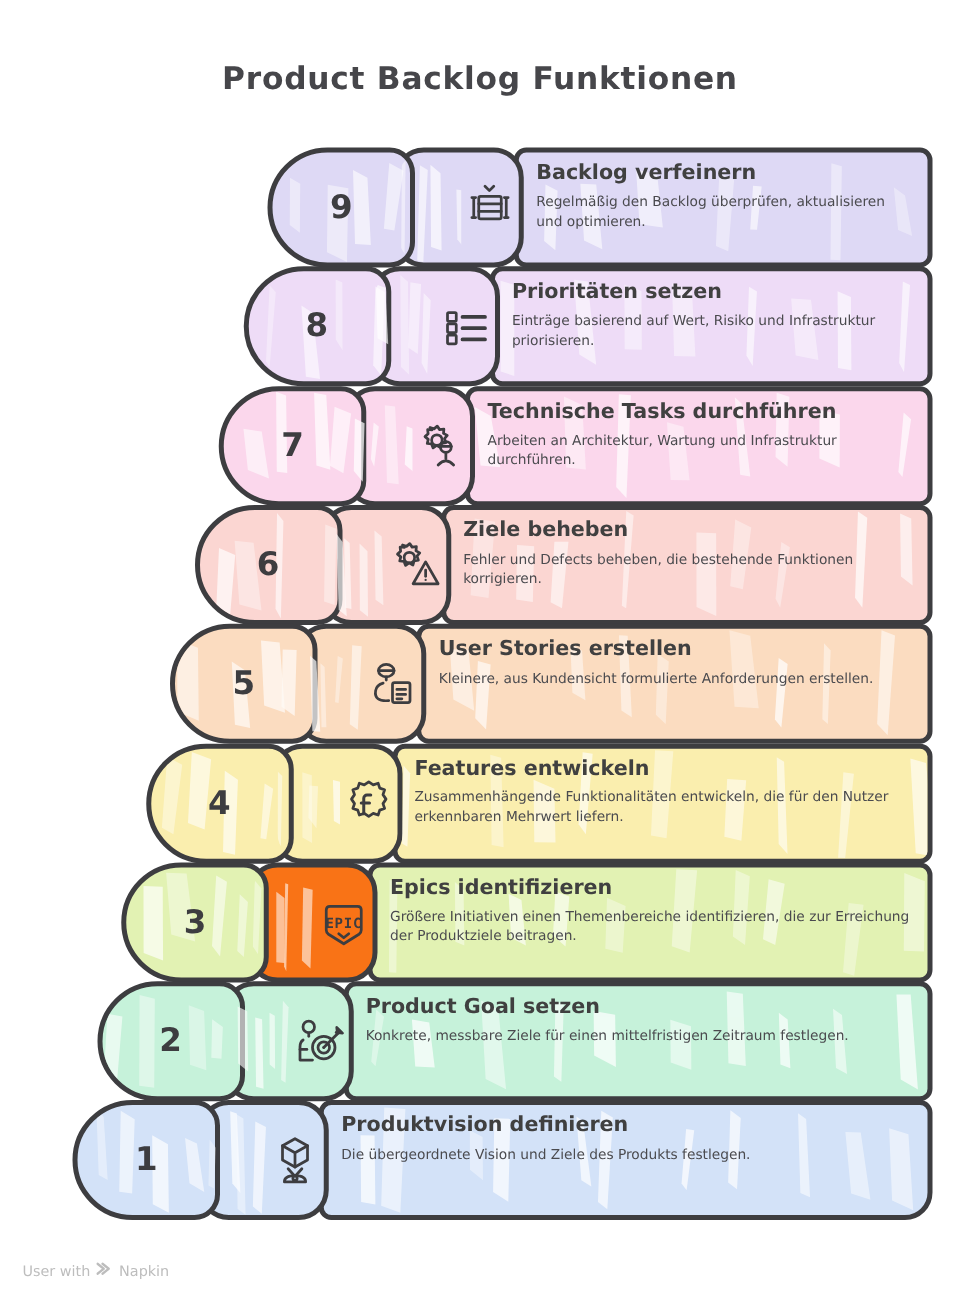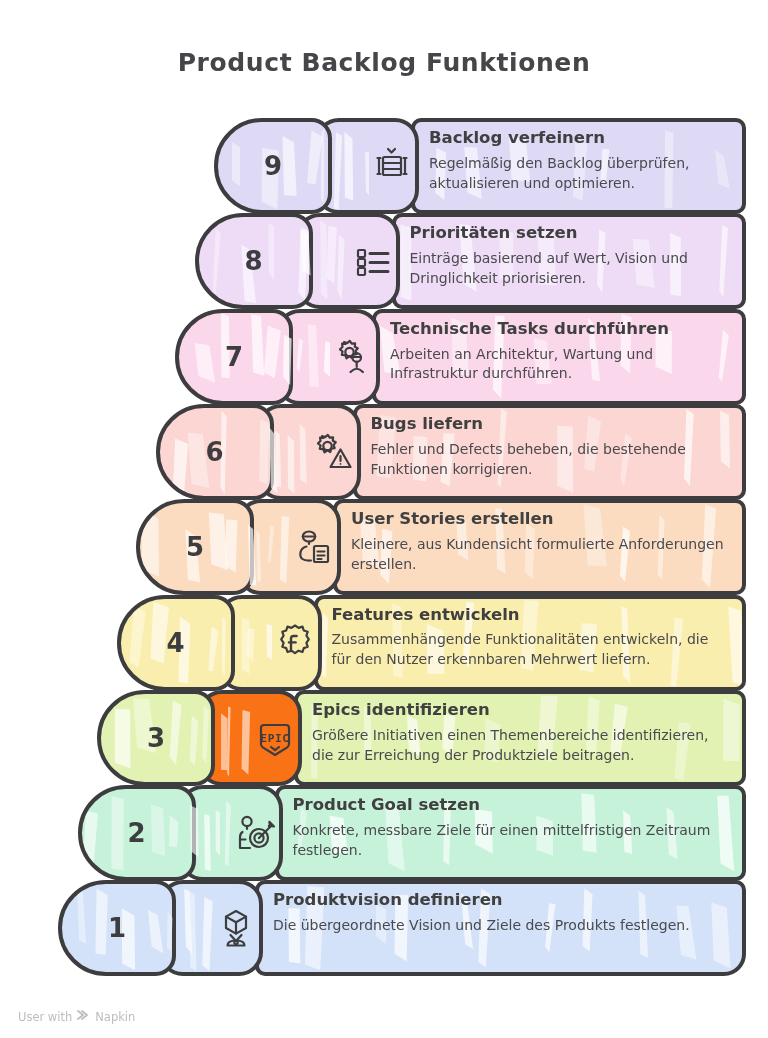--- a/index.html
+++ b/index.html
@@ -108,21 +108,21 @@
   }
   .step-title {
     font-size: 16.5px;
     font-weight: bold;
     color: #404040;
     line-height: 1.15;
     margin-bottom: 6px;
     white-space: nowrap;
   }
   .step-desc {
-    font-size: 14px;
+    font-size: 11px;
     color: #4a4a4e;
     line-height: 1.42;
   }
 
   
   .tex {
     position: absolute;
     inset: 0;
     z-index: 1;
     pointer-events: none;
@@ -198,21 +198,21 @@
           <path d="M105.9 11.6 L119.9 17.3 L120.2 68.6 L106.1 68.0 Z" fill="#ffffff" opacity="0.49"></path>
           <path d="M144.9 10.5 L161.2 17.0 L164.0 74.4 L146.6 73.9 Z" fill="#ffffff" opacity="0.51"></path>
           <path d="M207.9 13.6 L214.4 17.6 L210.9 82.6 L205.8 73.6 Z" fill="#ffffff" opacity="0.71"></path>
           <path d="M242.4 23.7 L258.6 24.8 L264.7 77.5 L246.1 73.6 Z" fill="#ffffff" opacity="0.49"></path>
           <path d="M280.4 17.5 L291.3 22.4 L291.7 86.4 L280.7 84.5 Z" fill="#ffffff" opacity="0.70"></path>
           <path d="M333.8 9.0 L339.7 12.0 L334.8 88.2 L330.8 80.1 Z" fill="#ffffff" opacity="0.70"></path>
         </svg>
       </div>
       <div class="txt" style="left: 391.5px; width: 354.5px;">
         <div class="step-title">Prioritäten setzen</div>
-        <div class="step-desc">Einträge basierend auf Wert, Vision und Dringlichkeit priorisieren.</div>
+        <div class="step-desc">Einträge basierend auf Wert, Risiko und Infrastruktur priorisieren.</div>
       </div>
       <div class="icon-cell" style="left: 295.5px; background: rgb(238, 220, 247);">
         <svg class="tex" width="100%" height="100%" viewBox="0 0 104 96" preserveAspectRatio="none">
           <path d="M1.3 11.4 L17.1 14.5 L22.0 63.7 L4.2 58.5 Z" fill="#ffffff" opacity="0.77"></path>
           <path d="M42.1 3.3 L54.8 9.1 L56.8 90.4 L43.3 83.5 Z" fill="#ffffff" opacity="0.46"></path>
           <path d="M58.8 9.6 L76.7 11.2 L71.2 72.3 L55.5 66.7 Z" fill="#ffffff" opacity="0.53"></path>
           <path d="M81.0 19.0 L92.7 25.4 L86.9 89.7 L77.5 80.1 Z" fill="#ffffff" opacity="0.58"></path>
         </svg>
         <span>
           <svg width="46" height="46" viewBox="0 0 46 46" fill="none" stroke="#3d3d40" stroke-width="2.2" stroke-linecap="round" stroke-linejoin="round">
@@ -286,21 +286,21 @@
           <path d="M88.3 27.6 L99.8 27.7 L94.5 85.7 L85.2 80.5 Z" fill="#ffffff" opacity="0.66"></path>
           <path d="M147.0 0.8 L153.0 4.7 L146.9 85.8 L143.4 83.5 Z" fill="#ffffff" opacity="0.60"></path>
           <path d="M204.3 19.7 L220.4 20.2 L220.5 92.4 L204.4 84.7 Z" fill="#ffffff" opacity="0.56"></path>
           <path d="M236.0 8.3 L249.1 15.2 L242.2 69.2 L231.9 66.5 Z" fill="#ffffff" opacity="0.42"></path>
           <path d="M273.6 28.0 L280.6 32.6 L272.7 85.4 L268.9 77.4 Z" fill="#ffffff" opacity="0.44"></path>
           <path d="M336.2 1.2 L343.8 6.7 L339.8 85.2 L333.8 76.5 Z" fill="#ffffff" opacity="0.82"></path>
           <path d="M370.6 3.1 L379.7 7.5 L380.8 65.9 L371.3 58.0 Z" fill="#ffffff" opacity="0.70"></path>
         </svg>
       </div>
       <div class="txt" style="left: 352.5px; width: 393.5px;">
-        <div class="step-title">Bugs liefern</div>
+        <div class="step-title">Ziele beheben</div>
         <div class="step-desc">Fehler und Defects beheben, die bestehende Funktionen korrigieren.</div>
       </div>
       <div class="icon-cell" style="left: 256.5px; background: rgb(251, 214, 210);">
         <svg class="tex" width="100%" height="100%" viewBox="0 0 104 96" preserveAspectRatio="none">
           <path d="M16.6 20.6 L27.2 27.9 L34.1 92.7 L20.8 87.2 Z" fill="#ffffff" opacity="0.76"></path>
           <path d="M29.7 24.7 L39.0 28.9 L41.9 86.5 L31.5 85.3 Z" fill="#ffffff" opacity="0.71"></path>
           <path d="M55.4 29.3 L68.6 36.1 L69.5 93.1 L55.9 87.5 Z" fill="#ffffff" opacity="0.65"></path>
           <path d="M80.2 17.8 L92.2 23.2 L95.1 83.2 L82.0 78.4 Z" fill="#ffffff" opacity="0.61"></path>
         </svg>
         <span>

